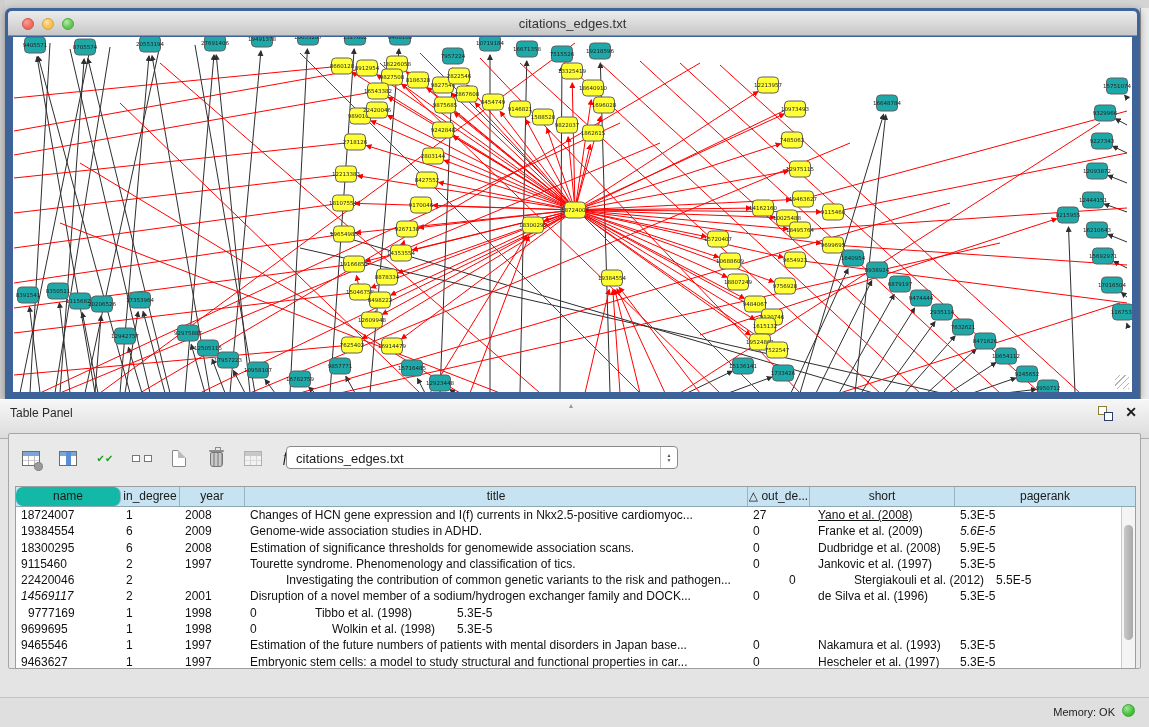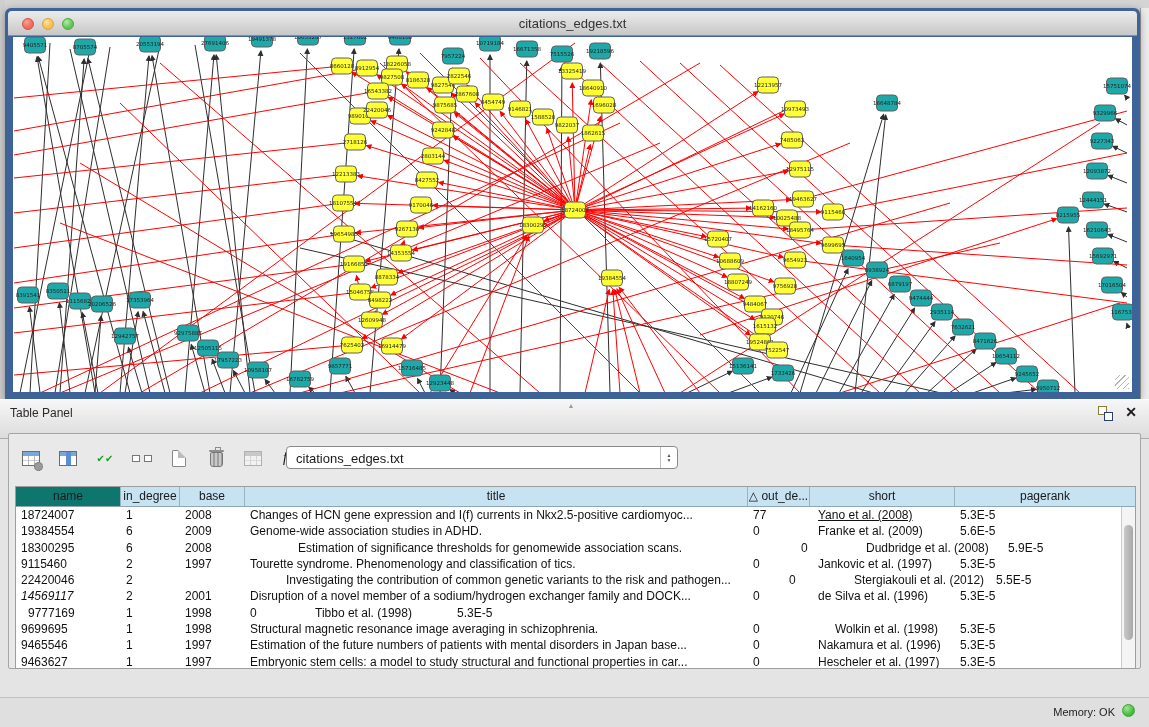--- a/index.html
+++ b/index.html
@@ -74,21 +74,21 @@
     border-left:1px solid #c0c0c0; display:flex; flex-direction:column; align-items:center; justify-content:center;
     font-size:5px; color:#555; line-height:5px; }
 
   
   .data-table { position:absolute; left:6px; top:52px; width:1121px; height:183px;
     background:#fff; border:1px solid #9e9e9e; overflow:hidden; }
   .thead { display:flex; height:20px; background:#c7e2f1; border-bottom:1px solid #8fa6b5; }
   .th { font-size:12px; color:#1a1a1a; text-align:center; line-height:19px;
     border-right:1px solid #97b4c5; overflow:hidden; white-space:nowrap; flex:0 0 auto; }
   .th:last-child { border-right:none; flex:1 1 auto; }
-  .th.first { background:#0f766e; }
+  .th.first { background:#14b8a6;border-radius:7px; }
   .trow { display:flex; height:16.3px; font-size:12px; color:#111; }
   .td { padding-left:5px; line-height:16px; overflow:hidden; white-space:nowrap; flex:0 0 auto; }
   .vscroll { position:absolute; right:0; top:20px; bottom:0; width:14px; background:#f4f4f4; border-left:1px solid #cacaca; }
   .vthumb { position:absolute; left:2px; top:18px; width:9px; height:115px; background:linear-gradient(90deg,#c9c9c9,#a8a8a8); border-radius:5px; }
 
   
   .tabbar { position:absolute; left:0; top:274px; width:100%; display:flex; justify-content:center; }
   .seg { height:21px; font-size:12px; line-height:20px; padding:0 14px; background:linear-gradient(#fdfdfd,#ededed);
     border:1px solid #a9a9a9; border-left:none; color:#1a1a1a; }
   .seg.first { border-left:1px solid #a9a9a9; border-radius:4px 0 0 4px; }
@@ -788,50 +788,50 @@
       <span class="steppers">
         <span>▲</span>
           <span>▼</span>
       </span>
     </div>
 
     <div class="data-table">
       <div class="thead" id="thead">
           <div class="th first" style="width: 105px;">name</div>
           <div class="th" style="width: 59px;">in_degree</div>
-          <div class="th" style="width: 65px;">base</div>
+          <div class="th" style="width: 65px;">year</div>
           <div class="th" style="width: 503px;">title</div>
           <div class="th" style="width: 62px;">△ out_de...</div>
           <div class="th" style="width: 145px;">short</div>
           <div class="th" style="width: 168px;">pagerank</div>
         </div>
       <div id="tbody">
           <div class="trow">
             <div class="td" style="width: 105px;">18724007</div>
             <div class="td" style="width: 59px;">1</div>
             <div class="td" style="width: 65px;">2008</div>
             <div class="td" style="width: 503px;">Changes of HCN gene expression and I(f) currents in Nkx2.5-positive cardiomyoc...</div>
-            <div class="td" style="width: 62px;">77</div>
+            <div class="td" style="width: 62px;">27</div>
             <div class="td" style="width: 145px; padding-left: 8px; text-decoration: underline;">Yano et al. (2008)</div>
             <div class="td" style="width: 168px;">5.3E-5</div>
           </div>
           <div class="trow">
             <div class="td" style="width: 105px;">19384554</div>
             <div class="td" style="width: 59px;">6</div>
             <div class="td" style="width: 65px;">2009</div>
             <div class="td" style="width: 503px;">Genome-wide association studies in ADHD.</div>
             <div class="td" style="width: 62px;">0</div>
             <div class="td" style="width: 145px; padding-left: 8px;">Franke et al. (2009)</div>
-            <div class="td" style="width: 168px;">5.6E-5</div>
+            <div class="td" style="width: 168px; font-style: italic;">5.6E-5</div>
           </div>
           <div class="trow">
             <div class="td" style="width: 105px;">18300295</div>
             <div class="td" style="width: 59px;">6</div>
             <div class="td" style="width: 65px;">2008</div>
-            <div class="td" style="width: 503px; margin-left: 48px;">Estimation of significance thresholds for genomewide association scans.</div>
+            <div class="td" style="width: 503px;">Estimation of significance thresholds for genomewide association scans.</div>
             <div class="td" style="width: 62px;">0</div>
             <div class="td" style="width: 145px; padding-left: 8px;">Dudbridge et al. (2008)</div>
             <div class="td" style="width: 168px;">5.9E-5</div>
           </div>
           <div class="trow">
             <div class="td" style="width: 105px;">9115460</div>
             <div class="td" style="width: 59px;">2</div>
             <div class="td" style="width: 65px;">1997</div>
             <div class="td" style="width: 503px;">Tourette syndrome. Phenomenology and classification of tics.</div>
             <div class="td" style="width: 62px;">0</div>
@@ -861,32 +861,31 @@
             <div class="td" style="width: 59px;">1</div>
             <div class="td" style="width: 65px;">1998</div>
             <div class="td" style="width: 62px;">0</div>
             <div class="td" style="width: 145px; padding-left: 8px;">Tibbo et al. (1998)</div>
             <div class="td" style="width: 168px;">5.3E-5</div>
           </div>
           <div class="trow">
             <div class="td" style="width: 105px;">9699695</div>
             <div class="td" style="width: 59px;">1</div>
             <div class="td" style="width: 65px;">1998</div>
-            <div class="td" style="width: 503px;">Structural magnetic resonance image averaging in schizophrenia.</div>
             <div class="td" style="width: 62px;">0</div>
             <div class="td" style="width: 145px; padding-left: 8px; text-align: center;">Wolkin et al. (1998)</div>
             <div class="td" style="width: 168px;">5.3E-5</div>
           </div>
           <div class="trow">
             <div class="td" style="width: 105px;">9465546</div>
             <div class="td" style="width: 59px;">1</div>
             <div class="td" style="width: 65px;">1997</div>
             <div class="td" style="width: 503px;">Estimation of the future numbers of patients with mental disorders in Japan base...</div>
             <div class="td" style="width: 62px;">0</div>
-            <div class="td" style="width: 145px; padding-left: 8px;">Nakamura et al. (1996)</div>
+            <div class="td" style="width: 145px; padding-left: 8px;">Nakamura et al. (1993)</div>
             <div class="td" style="width: 168px;">5.3E-5</div>
           </div>
           <div class="trow">
             <div class="td" style="width: 105px;">9463627</div>
             <div class="td" style="width: 59px;">1</div>
             <div class="td" style="width: 65px;">1997</div>
             <div class="td" style="width: 503px;">Embryonic stem cells: a model to study structural and functional properties in car...</div>
             <div class="td" style="width: 62px;">0</div>
             <div class="td" style="width: 145px; padding-left: 8px;">Hescheler et al. (1997)</div>
             <div class="td" style="width: 168px;">5.3E-5</div>

